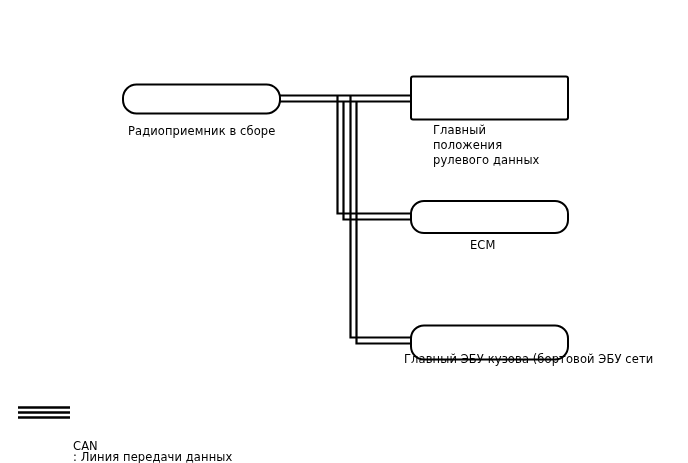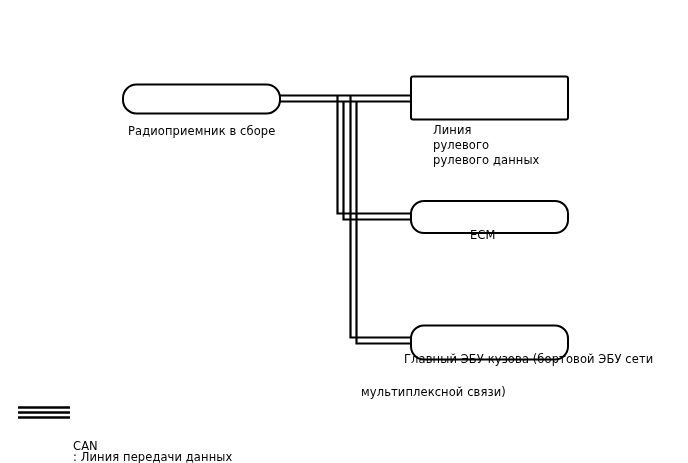--- a/index.html
+++ b/index.html
@@ -86,25 +86,24 @@
     <g>
       <line x1="18" y1="407.5" x2="70" y2="407.5" stroke="#000000" stroke-width="2.4"></line>
       <line x1="18" y1="412.5" x2="70" y2="412.5" stroke="#000000" stroke-width="2.4"></line>
       <line x1="18" y1="417.5" x2="70" y2="417.5" stroke="#000000" stroke-width="2.4"></line>
     </g>
 
   </svg>
 
   <div class="node-label" style="left:128px; top:124px;">Радиоприемник в сборе</div>
 
-  <div class="node-label" style="left:433px; top:123px;">Линия</div>
-  <div class="node-label" style="left:433px; top:138px;">рулевого</div>
+  <div class="node-label" style="left:433px; top:123px;">Главный</div>
+  <div class="node-label" style="left:433px; top:138px;">положения</div>
   <div class="node-label" style="left:433px; top:153px;">рулевого данных</div>
 
-  <div class="node-label" style="left:470px; top:228px;">ECM</div>
+  <div class="node-label" style="left:470px; top:238px;">ECM</div>
 
   <div class="node-label" style="left:361px; top:352px;margin-left:43px;">Главный ЭБУ кузова (бортовой ЭБУ сети</div>
-  <div class="node-label" style="left:361px; top:385px;">мультиплексной связи)</div>
 
   <div class="legend-text" style="left:73px; top:405px;margin-top:45px;">: Линия передачи данных</div>
   <div class="legend-text" style="left:73px; top:439px;">CAN</div>
 
 </div>
 
 </body></html>

